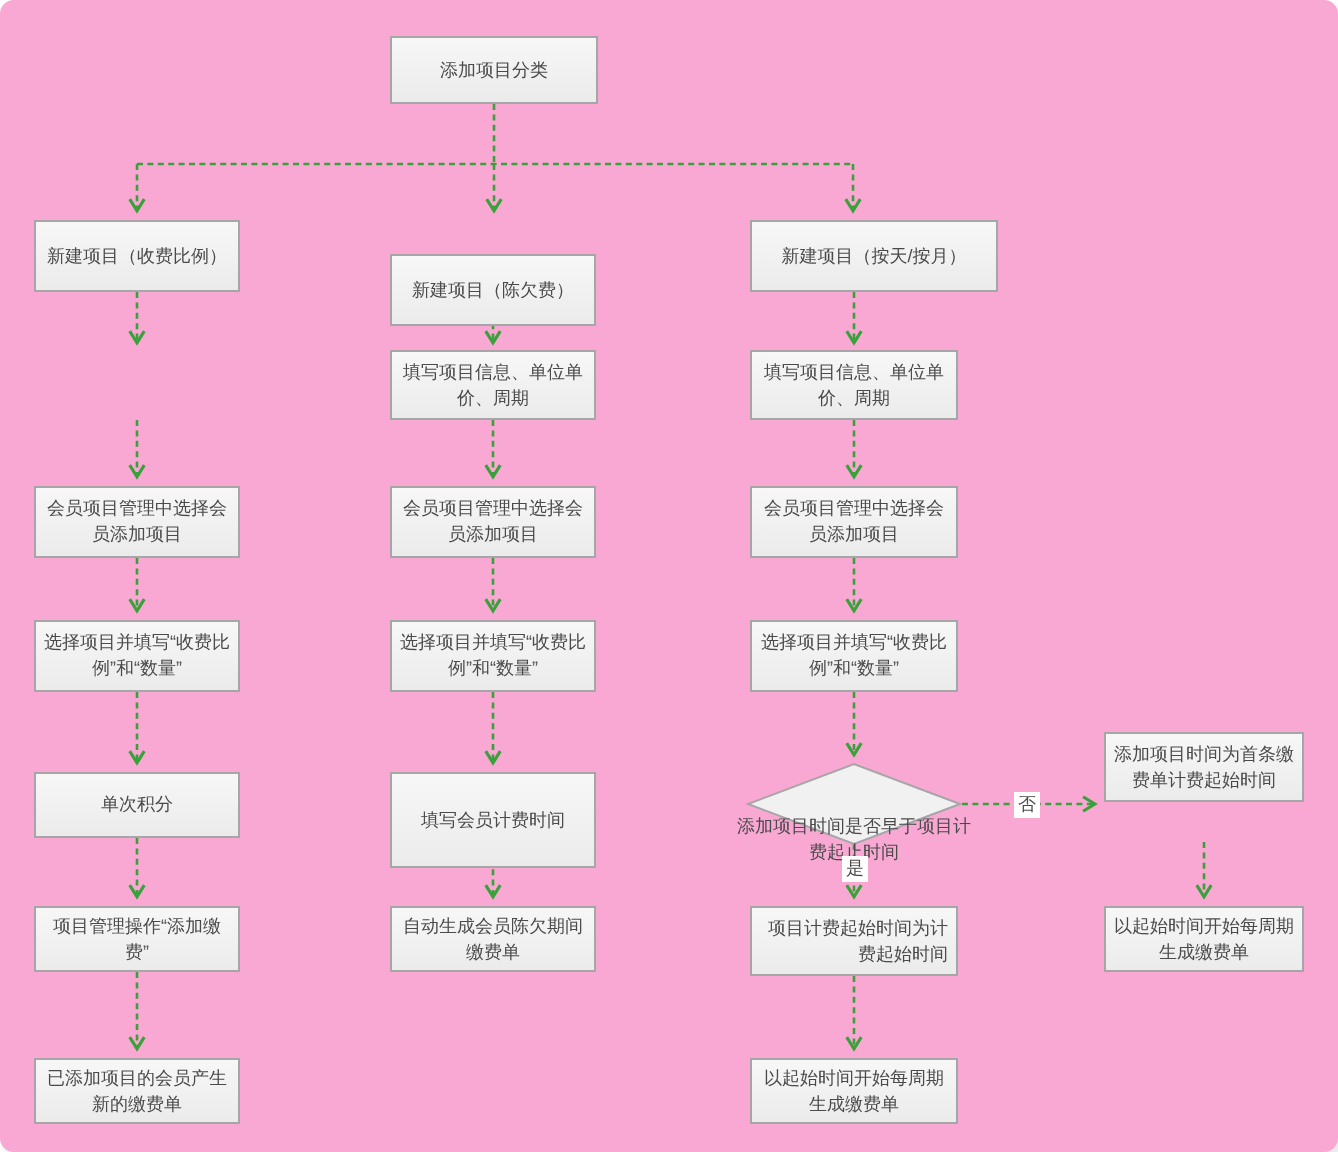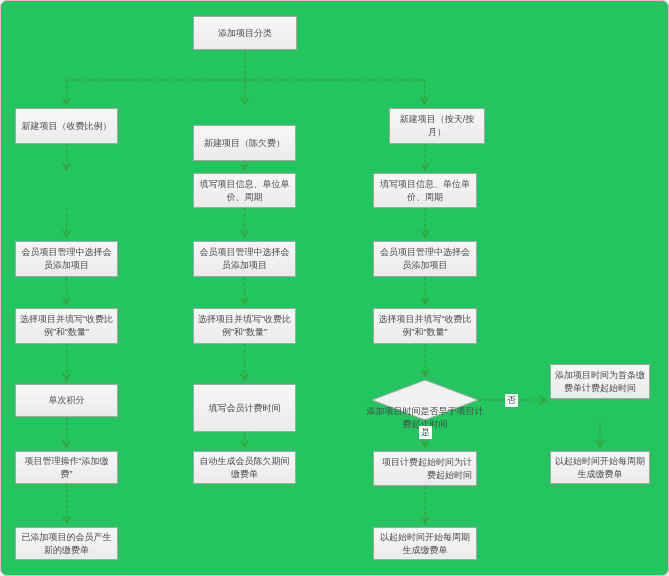--- a/index.html
+++ b/index.html
@@ -1,20 +1,20 @@
 <!DOCTYPE html>
 <html><head>
 <meta charset="utf-8">
 <style>
   html,body{margin:0;padding:0;background:#ffffff;}
   .canvas{
     position:relative;
     width:669px;height:576px;
-    background:#22c55e;
-    border:1px solid #f9a8d4;
+    background:#f9a8d4;
+    border:3px solid #f9a8d4;
     border-radius:7px;
     box-shadow:2px 3px 5px rgba(0,0,0,0.10);
     overflow:hidden;
     font-family:"Liberation Sans","DejaVu Sans",sans-serif;
     box-sizing:border-box;
   }
   .node{
     position:absolute;
     display:flex;align-items:center;justify-content:center;
     text-align:center;
@@ -93,21 +93,21 @@
   <div class="node" style="left:14px;top:450px;width:103px;height:33px;">项目管理操作“添加缴费”</div>
   <div class="node" style="left:14px;top:526px;width:103px;height:33px;">已添加项目的会员产生新的缴费单</div>
 
   <div class="node" style="left:192px;top:107px;width:103px;height:36px;margin-top:17px;">新建项目（陈欠费）</div>
   <div class="node" style="left:192px;top:172px;width:103px;height:35px;">填写项目信息、单位单价、周期</div>
   <div class="node" style="left:192px;top:240px;width:103px;height:36px;">会员项目管理中选择会员添加项目</div>
   <div class="node" style="left:192px;top:307px;width:103px;height:36px;">选择项目并填写“收费比例”和“数量”</div>
   <div class="node" style="left:192px;top:383px;width:103px;height:48px;">填写会员计费时间</div>
   <div class="node" style="left:192px;top:450px;width:103px;height:33px;">自动生成会员陈欠期间缴费单</div>
 
-  <div class="node" style="left:388px;top:107px;width:96px;height:36px;">新建项目（按天/按月）</div>
+  <div class="node" style="left:372px;top:107px;width:124px;height:36px;">新建项目（按天/按月）</div>
   <div class="node" style="left:372px;top:172px;width:104px;height:35px;">填写项目信息、单位单价、周期</div>
   <div class="node" style="left:372px;top:240px;width:104px;height:36px;">会员项目管理中选择会员添加项目</div>
   <div class="node" style="left:372px;top:307px;width:104px;height:36px;">选择项目并填写“收费比例”和“数量”</div>
   <div class="decision-text" style="left:364px;top:399px;width:120px;height:36px;">添加项目时间是否早于项目计费起止时间</div>
   <div class="node" style="left:372px;top:450px;width:104px;height:35px;text-align:right;">项目计费起始时间为计费起始时间</div>
   <div class="node" style="left:372px;top:526px;width:104px;height:33px;">以起始时间开始每周期生成缴费单</div>
 
   <div class="node" style="left:549px;top:363px;width:100px;height:35px;">添加项目时间为首条缴费单计费起始时间</div>
   <div class="node" style="left:549px;top:450px;width:100px;height:33px;">以起始时间开始每周期生成缴费单</div>
 

